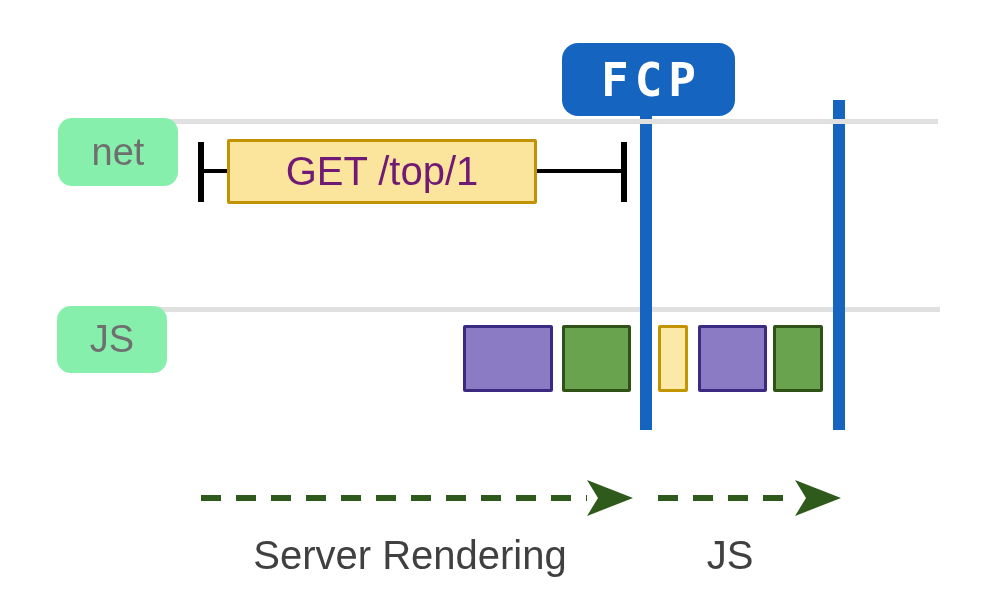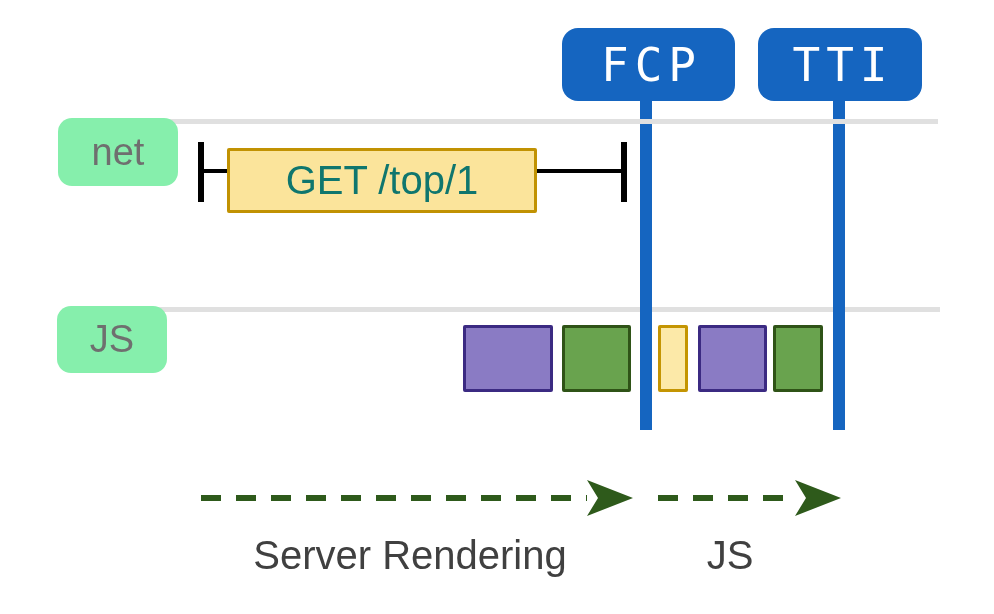--- a/index.html
+++ b/index.html
@@ -5,25 +5,25 @@
   html,body{margin:0;padding:0;background:#fff;}
   #canvas{
     position:relative;
     width:994px;height:614px;
     background:#ffffff;
     overflow:hidden;
     font-family:"Liberation Sans", sans-serif;
   }
   
   .badge{
-    position:absolute;top:28px;height:73px;
+    position:absolute;top:43px;height:73px;
     background:#1565C0;border-radius:16px;
     color:#ffffff;
     font-family:"DejaVu Sans Mono", monospace;
-    font-weight:normal;font-size:46px;letter-spacing:6px;
+    font-weight:bold;font-size:46px;letter-spacing:6px;
     display:flex;align-items:center;justify-content:center;
     padding-left:6px; 
     z-index:7;
   }
   #fcp-badge{left:562px;width:167px;}
   #tti-badge{left:758px;width:158px;}
   .vline{
     position:absolute;top:100px;height:330px;width:12px;
     background:#1565C0;z-index:3;
   }
@@ -41,24 +41,24 @@
     z-index:5;
   }
   #net-label{left:58px;top:118px;width:120px;height:68px;}
   #js-label{left:57px;top:306px;width:110px;height:67px;}
   
   .tick{position:absolute;top:142px;width:6px;height:60px;background:#000;z-index:6;}
   #req-tick-left{left:198px;}
   #req-tick-right{left:621px;}
   #req-connector{position:absolute;left:201px;top:169px;width:423px;height:4px;background:#000;z-index:5;}
   #req-box{
-    position:absolute;left:227px;top:148px;width:310px;height:65px;
+    position:absolute;left:227px;top:139px;width:310px;height:65px;
     background:#FBE49B;border:3px solid #C19202;border-radius:2px;
     box-sizing:border-box;
-    color:#0f766e;font-size:40px;
+    color:#701a75;font-size:40px;
     display:flex;align-items:center;justify-content:center;
     z-index:6;
   }
   
   .js-block{
     position:absolute;top:325px;height:67px;
     border:3px solid;border-radius:2px;box-sizing:border-box;
     z-index:2;
   }
   
@@ -77,23 +77,20 @@
 </head>
 <body>
 
 <div id="canvas">
 
   <div class="vline" id="fcp-line"></div>
   <div class="vline" id="tti-line"></div>
 
   <div class="badge" id="fcp-badge">
     <span>FCP</span>
-  </div>
-  <div class="badge" id="tti-badge">
-    <span>TTI</span>
   </div>
 
   <div class="track-line" id="net-line"></div>
   <div class="track-label" id="net-label">
     <span>net</span>
   </div>
 
   <div class="tick" id="req-tick-left"></div>
   <div class="tick" id="req-tick-right"></div>
   <div id="req-connector"></div>

